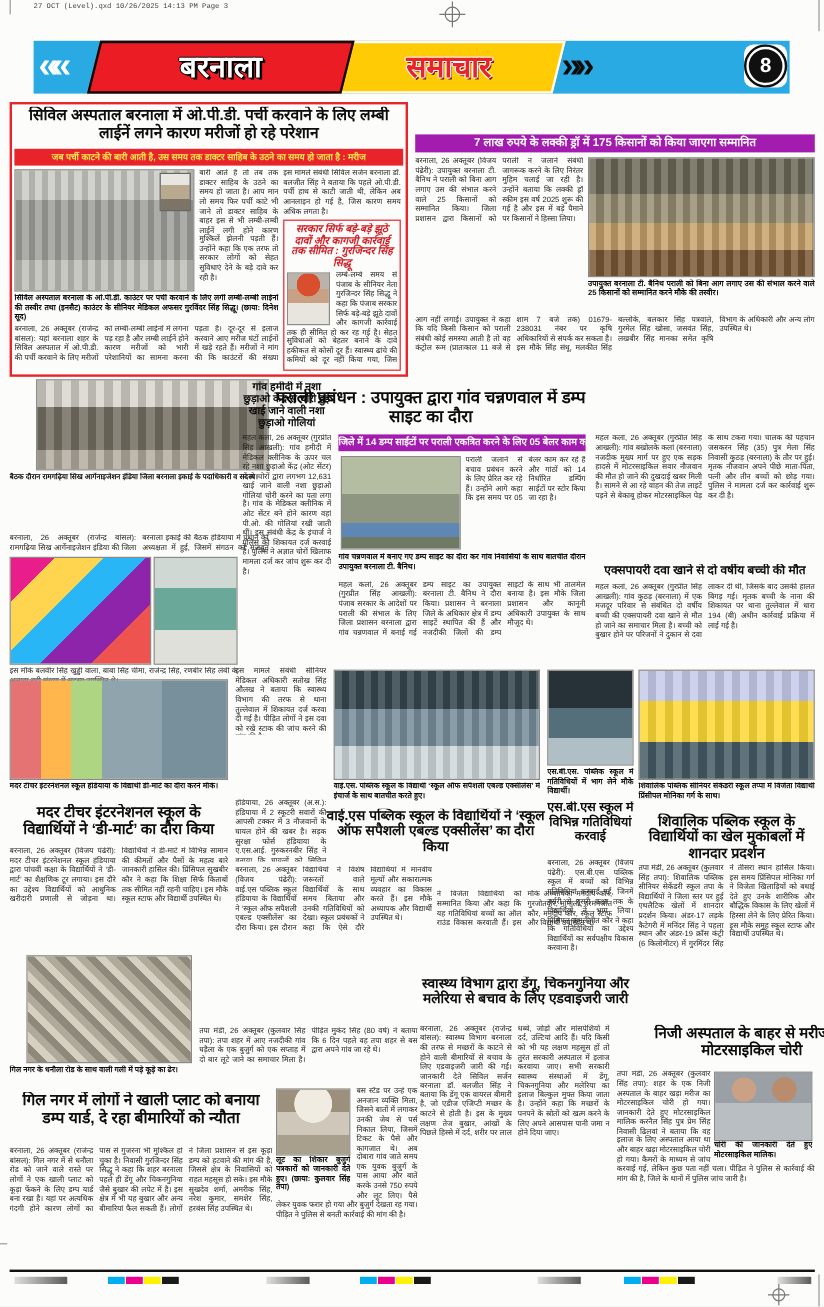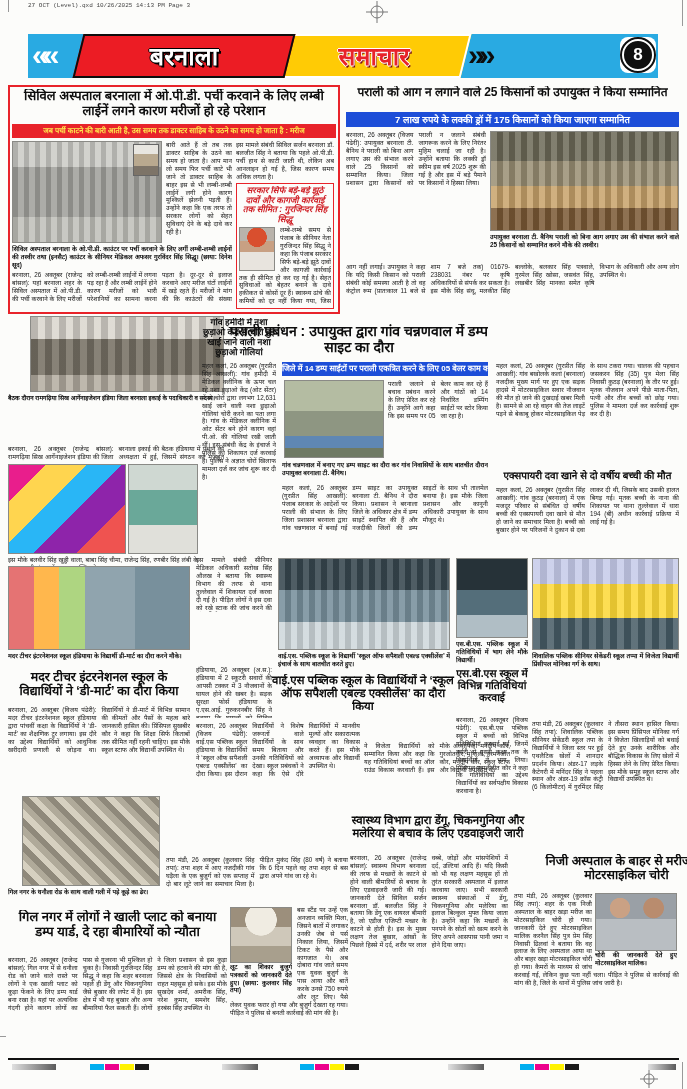--- a/index.html
+++ b/index.html
@@ -25,21 +25,21 @@
              justify-content:center; gap:3px; font-size:7.5px; font-weight:bold; color:#111;
              padding:0 5px; margin:2px auto 0; width:fit-content; }
   .dot { border-radius:50%; display:inline-block; }
   .mh-ballwrap { position:absolute; right:2px; top:3px; background:#fff; border-radius:8px; padding:2px; }
   .mh-ball { width:32px; height:32px; background:#101010; border:2px solid #fff; outline:2px solid #101010;
              border-radius:50%; color:#fff; font-size:17px; font-weight:bold; display:flex;
              align-items:center; justify-content:center; }
   
   .hl { font-weight:bold; color:#0d0d0d; text-align:center; line-height:1.12; overflow:hidden; }
   .hl-red { color:#d01f26;font-style:italic; }
-  .bar { background:#1d4ed8; color:#fff; font-weight:bold; text-align:center; white-space:nowrap;
+  .bar { background:#a21caf; color:#fff; font-weight:bold; text-align:center; white-space:nowrap;
          overflow:hidden; }
   .bar-red { background:#e8232a; color:#ffe94e; }
   .bt { font-size:6.3px; line-height:1.26; text-align:justify; color:#1b1b1b; column-gap:5px;
         overflow:hidden; }
   .cap { font-size:6.4px; font-weight:bold; line-height:1.22; color:#0d0d0d; text-align:justify;
          overflow:hidden; }
   
   .ph { position:absolute; border:1px solid #8a8a86; }
   .ph-queue { background:repeating-linear-gradient(90deg, rgba(0,0,0,0.14) 0 5px, rgba(255,255,255,0.1) 5px 11px),
               linear-gradient(180deg,#cdcdc8 0 25%,#a3a39e 25% 75%,#c2c2bc 75%); }
@@ -117,21 +117,20 @@
         <span class="inset-left" style="width:38px;">
             <span class="ph ph-sidhu" style="width:36px;height:44px;"></span>
           </span>
         <span>लम्बे-लम्बे समय से पंजाब के सीनियर नेता गुरजिन्दर सिंह सिद्धू ने कहा कि पंजाब सरकार सिर्फ बड़े-बड़े झूठे दावों और कागजी कार्रवाई तक ही सीमित हो कर रह गई है। सेहत सुविधाओं को बेहतर बनाने के दावे हकीकत से कोसों दूर हैं। स्वास्थ्य ढांचे की कमियों को दूर नहीं किया गया, जिस कारण आम लोगों को भारी परेशानी का सामना करना पड़ रहा है।</span>
       </div>
     </div>
     <div class="abs cap" style="left:2px;top:158px;width:220px;height:24px;">सिविल अस्पताल बरनाला के ओ.पी.डी. काउंटर पर पर्ची करवाने के लिए लगीं लम्बी-लम्बी लाईनों की तस्वीर तथा (इनसैट) काउंटर के सीनियर मेडिकल अफसर गुरविंदर सिंह सिद्धू। (छाया: दिनेश सूद)</div>
     <div class="abs bt" style="left:2px;top:184px;width:220px;height:39px;column-count:3;">बरनाला, 26 अक्तूबर (राजेन्द्र बांसल): यहां बरनाला शहर के सिविल अस्पताल में ओ.पी.डी. की पर्ची करवाने के लिए मरीजों को लम्बी-लम्बी लाईनों में लगना पड़ रहा है और लम्बी लाईनें होने कारण मरीजों को भारी परेशानियों का सामना करना पड़ता है। दूर-दूर से इलाज करवाने आए मरीज घंटों लाईनों में खड़े रहते हैं। मरीजों ने मांग की कि काउंटरों की संख्या बढ़ाई जाए ताकि किसी को कोई मुश्किल न आए।</div>
   </div>
 
-  <div class="abs hl" style="left:346px;top:86px;width:333px;height:24px;font-size:12px;">पराली को आग न लगाने वाले 25 किसानों को उपायुक्त ने किया सम्मानित</div>
   <div class="abs bar" style="left:346px;top:112px;width:333px;height:15px;font-size:9.5px;line-height:15px;">7 लाख रुपये के लक्की ड्रॉ में 175 किसानों को किया जाएगा सम्मानित</div>
   <div class="abs bt" style="left:346px;top:131px;width:140px;height:130px;column-count:2;">बरनाला, 26 अक्तूबर (विजय पंढेरी): उपायुक्त बरनाला टी. बैनिथ ने पराली को बिना आग लगाए उस की संभाल करने वाले 25 किसानों को सम्मानित किया। जिला प्रशासन द्वारा किसानों को पराली न जलाने संबंधी जागरूक करने के लिए निरंतर मुहिम चलाई जा रही है। उन्होंने बताया कि लक्की ड्रॉ स्कीम इस वर्ष 2025 शुरू की गई है और इस में बड़े पैमाने पर किसानों ने हिस्सा लिया।</div>
   <div class="ph ph-farmers" style="left:490px;top:131px;width:189px;height:100px;"></div>
   <div class="abs cap" style="left:490px;top:233px;width:189px;height:26px;">उपायुक्त बरनाला टी. बैनिथ पराली को बिना आग लगाए उस की संभाल करने वाले 25 किसानों को सम्मानित करने मौके की तस्वीर।</div>
   <div class="abs bt" style="left:346px;top:263px;width:333px;height:50px;column-count:4;">आग नहीं लगाई। उपायुक्त ने कहा कि यदि किसी किसान को पराली संबंधी कोई समस्या आती है तो वह कंट्रोल रूम (प्रातःकाल 11 बजे से शाम 7 बजे तक) 01679-238031 नंबर पर कृषि अधिकारियों से संपर्क कर सकता है। इस मौके सिंह संधू, मलकीत सिंह बल्लोके, बलकार सिंह पत्रवाले, गुरमेल सिंह खोसा, जसवंत सिंह, लखबीर सिंह मानका समेत कृषि विभाग के अधिकारी और अन्य लोग उपस्थित थे।</div>
 
   <div class="ph ph-meeting" style="left:30px;top:316px;width:194px;height:76px;"></div>
   <div class="abs cap" style="left:8px;top:394px;width:216px;height:16px;font-size:6.1px;">बैठक दौरान रामगढ़िया सिख आर्गेनाइजेशन इंडिया जिला बरनाला इकाई के पदाधिकारी व सदस्य।</div>
   <div class="abs bt" style="left:8px;top:445px;width:216px;height:17px;column-count:2;">बरनाला, 26 अक्तूबर (राजेन्द्र बांसल): रामगढ़िया सिख आर्गेनाइजेशन इंडिया की जिला बरनाला इकाई की बैठक हंडियाया में प्रधान की अध्यक्षता में हुई, जिसमें संगठन को मजबूत करने और समाज भलाई के कार्यों पर विचार किया गया।</div>
   <div class="ph ph-art" style="left:8px;top:464px;width:118px;height:90px;"></div>
@@ -167,20 +166,21 @@
   <div class="abs bt" style="left:196px;top:722px;width:164px;height:90px;column-count:3;">बरनाला, 26 अक्तूबर (विजय पंढेरी): वाई.एस पब्लिक स्कूल हंडियाया के विद्यार्थियों ने ‘स्कूल ऑफ सपैशली एबल्ड एक्सीलेंस’ का दौरा किया। इस दौरान विद्यार्थियों ने विशेष जरूरतों वाले विद्यार्थियों के साथ समय बिताया और उनकी गतिविधियों को देखा। स्कूल प्रबंधकों ने कहा कि ऐसे दौरे विद्यार्थियों में मानवीय मूल्यों और सकारात्मक व्यवहार का विकास करते हैं। इस मौके अध्यापक और विद्यार्थी उपस्थित थे।</div>
   <div class="abs bt" style="left:364px;top:742px;width:146px;height:70px;column-count:2;">ने विजेता विद्यार्थियों को सम्मानित किया और कहा कि यह गतिविधियां बच्चों का ऑल राउंड विकास करवाती हैं। इस मौके अध्यापिका मनदीप कौर, गुरजोतवीर, मोनाली, हरमनजोत कौर, मनदीप कौर, स्कूल स्टाफ और विद्यार्थी उपस्थित थे।</div>
 
   <div class="ph ph-sbs" style="left:456px;top:558px;width:72px;height:80px;"></div>
   <div class="abs cap" style="left:456px;top:640px;width:72px;height:26px;">एस.बी.एस. पब्लिक स्कूल में गतिविधियों में भाग लेने मौके विद्यार्थी।</div>
   <div class="abs hl" style="left:456px;top:668px;width:72px;height:46px;font-size:10.5px;">एस.बी.एस स्कूल में विभिन्न गतिविधियां करवाई</div>
   <div class="abs bt" style="left:456px;top:716px;width:72px;height:98px;">बरनाला, 26 अक्तूबर (विजय पंढेरी): एस.बी.एस पब्लिक स्कूल में बच्चों को विभिन्न गतिविधियां करवाई गईं, जिनमें नर्सरी से दूसरी कक्षा तक के विद्यार्थियों ने भाग लिया। प्रिंसिपल कमलजीत कौर ने कहा कि गतिविधियों का उद्देश्य विद्यार्थियों का सर्वपक्षीय विकास करवाना है।</div>
 
   <div class="ph ph-shiv" style="left:532px;top:558px;width:147px;height:92px;"></div>
   <div class="abs cap" style="left:532px;top:652px;width:147px;height:24px;">शिवालिक पब्लिक सीनियर सेकेंडरी स्कूल तप्पा में विजेता विद्यार्थी प्रिंसीपल मोनिका गर्ग के साथ।</div>
+  <div class="abs hl" style="left:532px;top:678px;width:147px;height:40px;font-size:12px;">शिवालिक पब्लिक स्कूल के विद्यार्थियों का खेल मुकाबलों में शानदार प्रदर्शन</div>
   <div class="abs bt" style="left:532px;top:720px;width:147px;height:128px;column-count:2;">तपा मंडी, 26 अक्तूबर (कुलवार सिंह तपा): शिवालिक पब्लिक सीनियर सेकेंडरी स्कूल तपा के विद्यार्थियों ने जिला स्तर पर हुई एथलैटिक खेलों में शानदार प्रदर्शन किया। अंडर-17 लड़के कैटेगरी में मनिंदर सिंह ने पहला स्थान और अंडर-19 क्रॉस कंट्री (6 किलोमीटर) में गुरमिंदर सिंह ने तीसरा स्थान हासिल किया। इस समय प्रिंसिपल मोनिका गर्ग ने विजेता खिलाड़ियों को बधाई देते हुए उनके शारीरिक और बौद्धिक विकास के लिए खेलों में हिस्सा लेने के लिए प्रेरित किया। इस मौके समूह स्कूल स्टाफ और विद्यार्थी उपस्थित थे।</div>
 
   <div class="ph ph-garbage" style="left:22px;top:796px;width:138px;height:90px;"></div>
   <div class="abs cap" style="left:8px;top:888px;width:182px;height:20px;">गिल नगर के धनौला रोड के साथ वाली गली में पड़े कूड़े का ढेर।</div>
   <div class="abs hl" style="left:8px;top:910px;width:219px;height:44px;font-size:13px;">गिल नगर में लोगों ने खाली प्लाट को बनाया डम्प यार्ड, दे रहा बीमारियों को न्यौता</div>
   <div class="abs bt" style="left:8px;top:956px;width:219px;height:100px;column-count:3;">बरनाला, 26 अक्तूबर (राजेन्द्र बांसल): गिल नगर में से धनौला रोड को जाने वाले रास्ते पर लोगों ने एक खाली प्लाट को कूड़ा फेंकने के लिए डम्प यार्ड बना रखा है। यहां पर अत्यधिक गंदगी होने कारण लोगों का पास से गुजरना भी मुश्किल हो चुका है। निवासी गुरजिन्दर सिंह सिद्धू ने कहा कि शहर बरनाला पहले ही डेंगू और चिकनगुनिया जैसे बुखार की लपेट में है। इस क्षेत्र में भी यह बुखार और अन्य बीमारियां फैल सकती हैं। लोगों ने जिला प्रशासन से इस कूड़ा डम्प को हटवाने की मांग की है, जिससे क्षेत्र के निवासियों को राहत महसूस हो सके। इस मौके सुखदेव शर्मा, अमरीक सिंह, नरेश कुमार, समशेर सिंह, हरबंस सिंह उपस्थित थे।</div>
 
   <div class="abs bt" style="left:166px;top:856px;width:182px;height:48px;column-count:2;">तपा मंडी, 26 अक्तूबर (कुलवार सिंह तपा): तपा शहर में आए नजदीकी गांव घड़ैला के एक बुजुर्ग को एक सप्ताह में दो बार लूटे जाने का समाचार मिला है। पीड़ित मुकंद सिंह (80 वर्ष) ने बताया कि 6 दिन पहले वह तपा शहर से बस द्वारा अपने गांव जा रहे थे।</div>
   <div class="abs bt" style="left:230px;top:906px;width:118px;height:150px;">
     <span class="inset-left">

